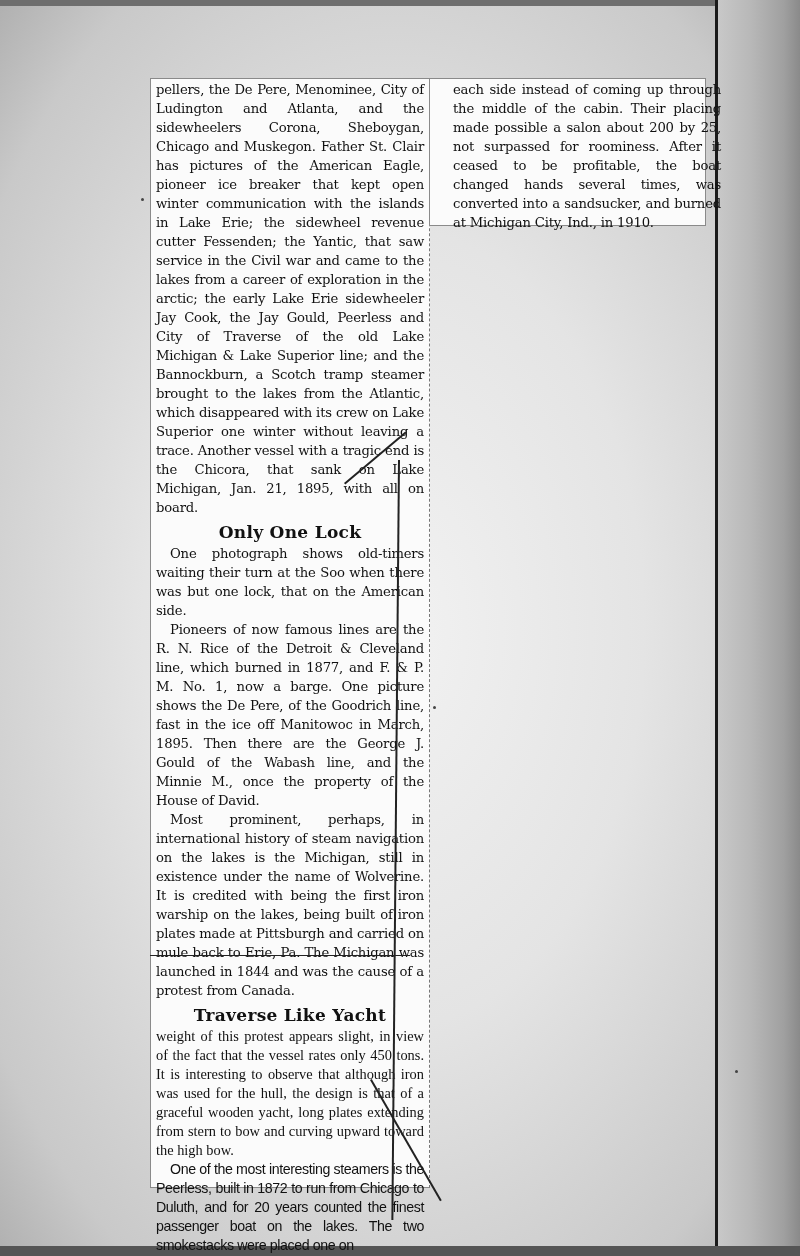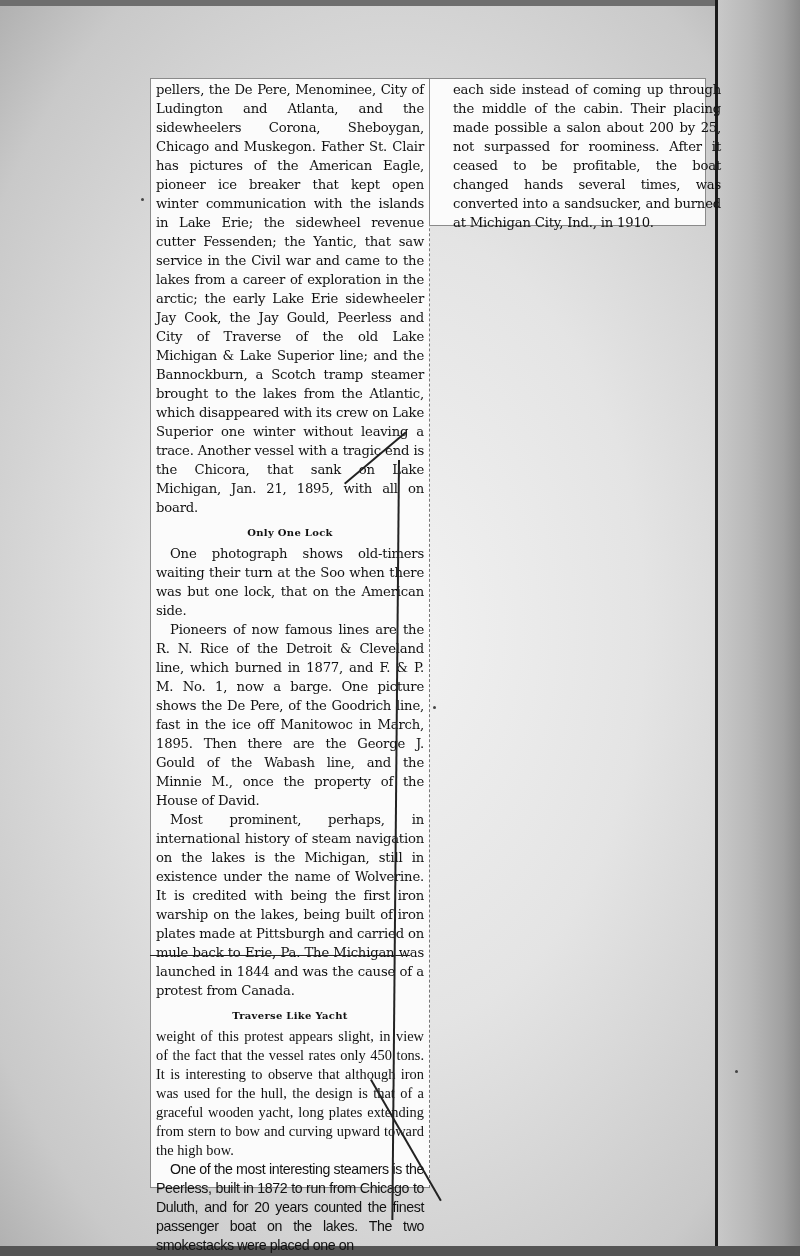--- a/index.html
+++ b/index.html
@@ -37,21 +37,21 @@
       position: absolute; color: #111;
       font-family: "DejaVu Serif", serif;
       font-size: 13.2px; line-height: 19px;
       text-align: justify; letter-spacing: -0.2px;
     }
     .col-left { left: 156px; top: 80px; width: 268px; }
     .col-right { left: 434px; top: 80px; width: 268px; margin-left: 19px; }
     .col-text p { margin: 0; text-indent: 14px; }
     .col-text p.noindent { text-indent: 0; }
     .subhead {
-      text-align: center; font-weight: bold; font-size: 10px;
+      text-align: center; font-weight: bold; font-size: 17px;
       margin: 6px 0 2px 0; letter-spacing: 0.3px;
     }
     .lower-font { font-family: "Liberation Serif", serif; font-size: 14.4px; letter-spacing: 0; }
     .condensed { font-family: "Liberation Sans Narrow", "Liberation Sans", sans-serif; font-size: 14.2px; letter-spacing: -0.4px; }
     .pencil-line {
       position: absolute; background: #222; transform-origin: 0 0;
     }
     .margin-dot { position: absolute; width: 3px; height: 3px; background: #444; border-radius: 50%; }
   </style>
 </head>

